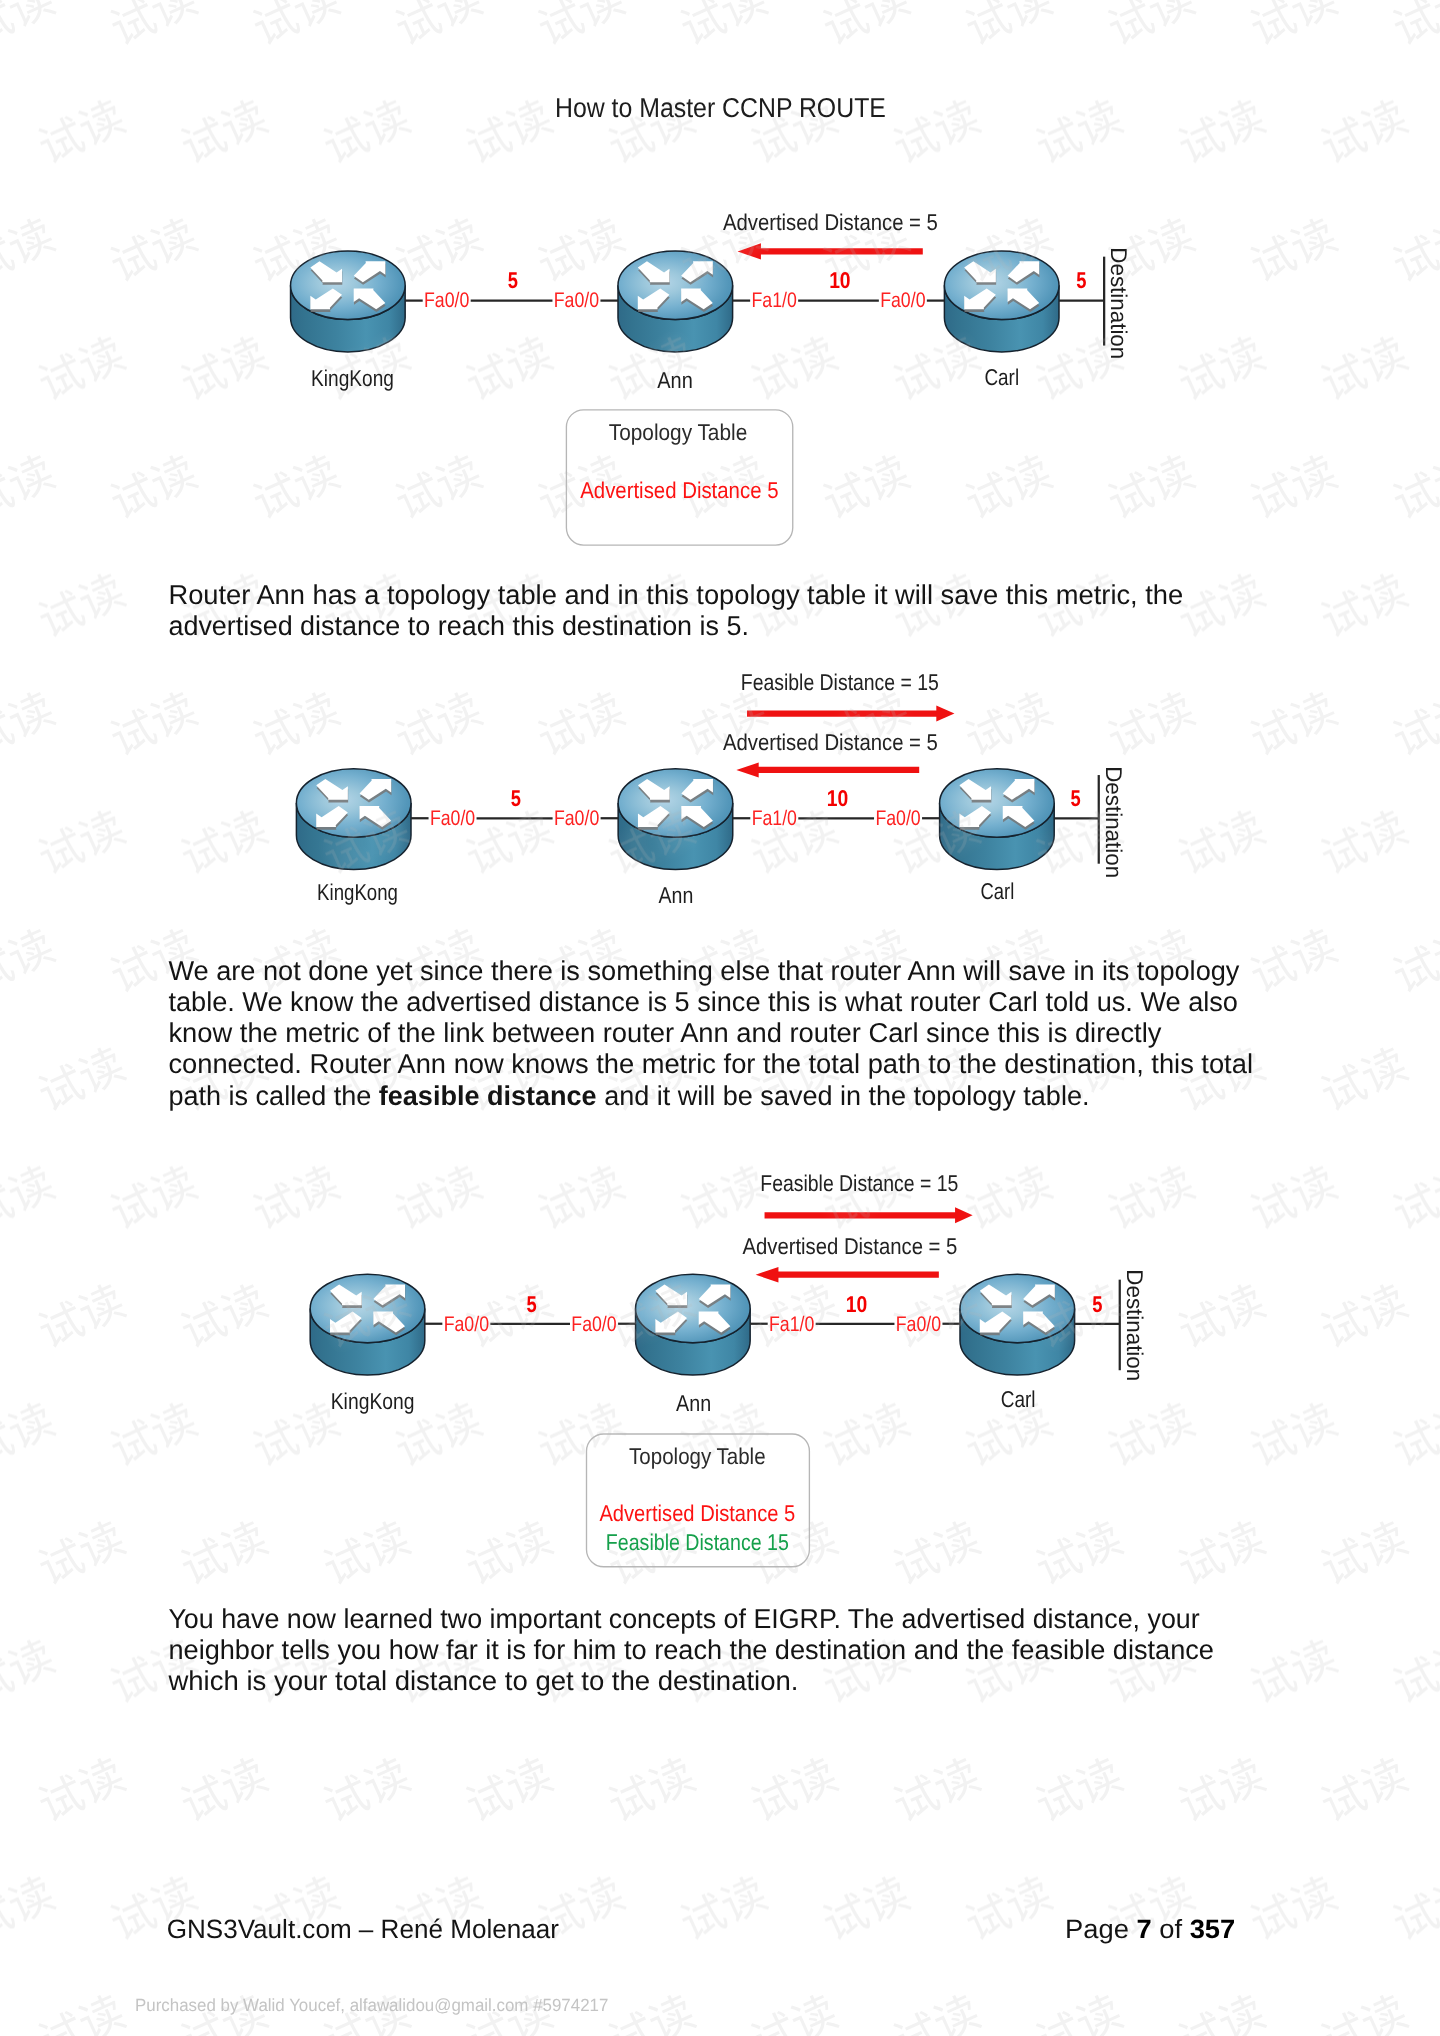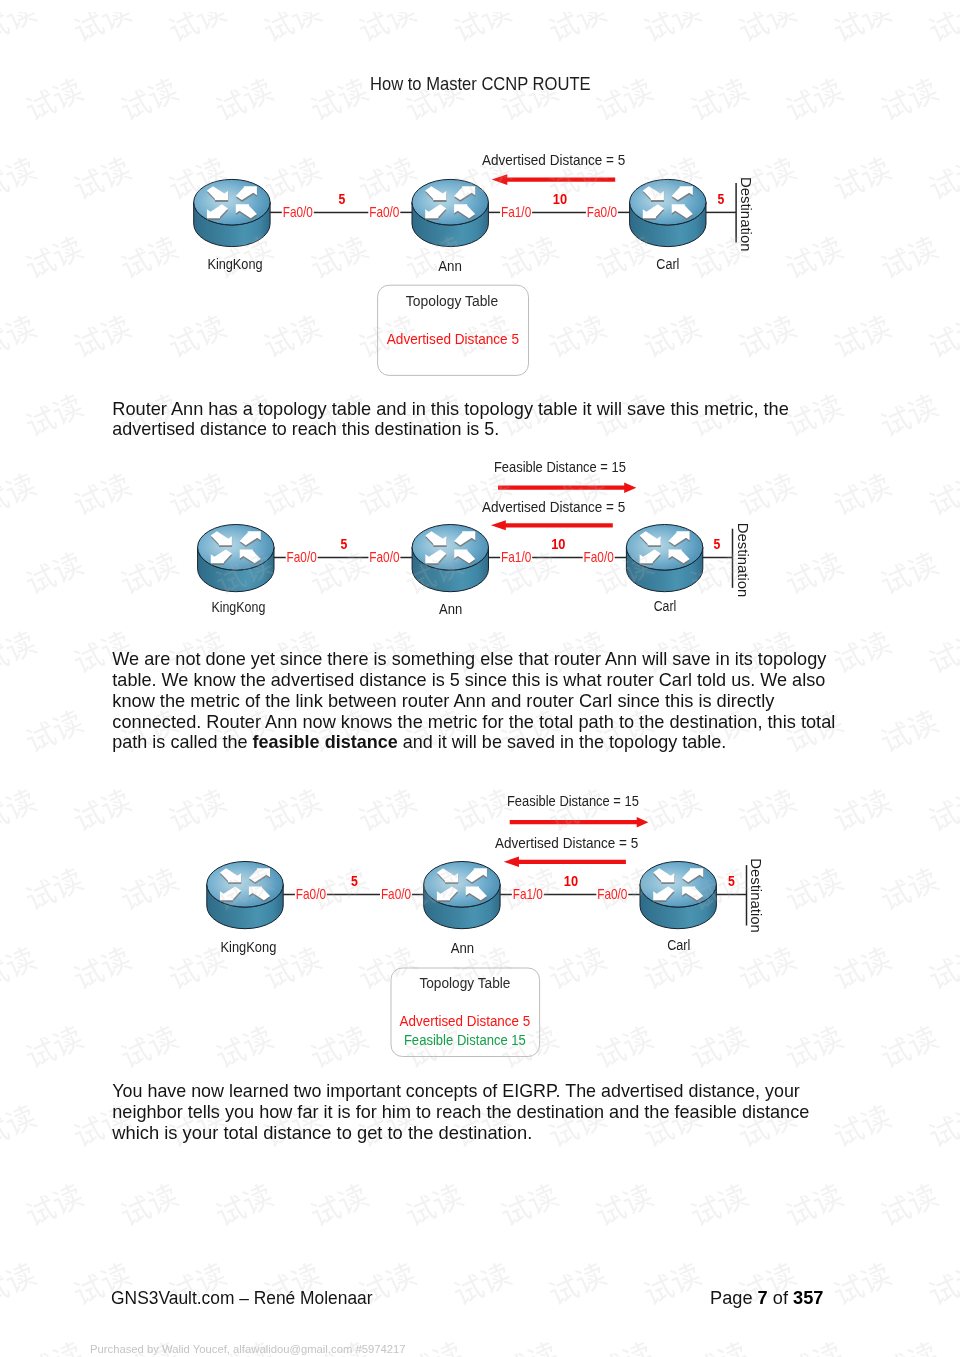--- a/index.html
+++ b/index.html
@@ -1,19 +1,19 @@
 <!DOCTYPE html>
 <html><head>
 <meta charset="utf-8">
 <title>How to Master CCNP ROUTE</title>
 <style>
   html,body{margin:0;padding:0;}
   body{width:960px;height:1357px;background:#ffffff;
        font-family:"Liberation Sans",sans-serif;position:relative;overflow:hidden;}
-  #page{position:absolute;left:0;top:12px;width:960px;height:955px;background:#fff;}
+  #page{position:absolute;left:0;top:0;width:960px;height:955px;background:#fff;}
   svg{display:block;}
   #gfx-svg{position:absolute;left:0;top:0;z-index:1;}
   #wm-svg{position:absolute;left:0;top:0;z-index:2;pointer-events:none;}
   #doc-svg{position:absolute;left:0;top:0;z-index:3;}
   text{font-family:"Liberation Sans",sans-serif;}
   .ttl{font-size:18.2px;fill:#1d1d1d;}
   .body-text{font-size:18.2px;fill:#141414;}
   .body-b{font-weight:bold;}
   .iface{font-size:14.1px;}
   .metric{font-size:15.2px;font-weight:bold;}

